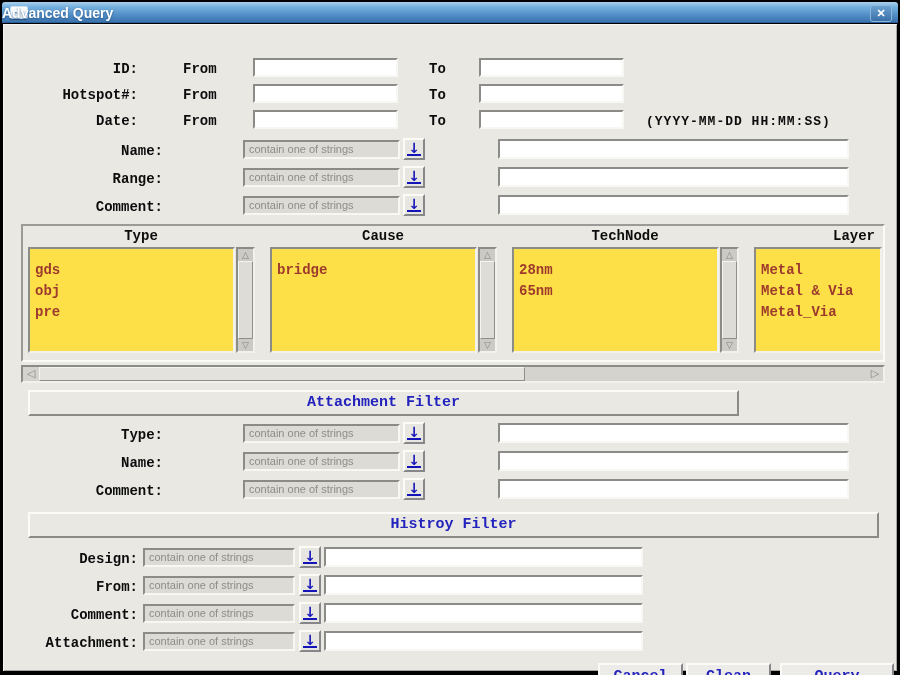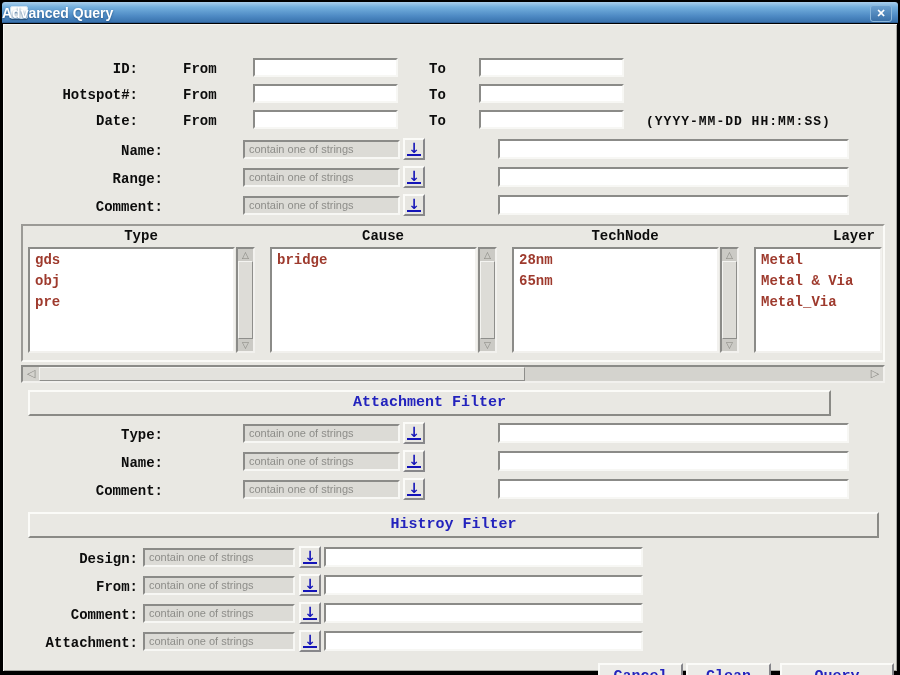--- a/index.html
+++ b/index.html
@@ -57,24 +57,24 @@
     background:#e9e8e3; text-align:center; color:#2323bd;
     font:bold 15px "Liberation Mono",monospace; line-height:21px; cursor:pointer;
   }
   .listframe {
     position:absolute; left:18px; top:200px; width:864px; height:138px;
     border:2px solid; border-color:#9b9a96 #fbfbf8 #fbfbf8 #9b9a96;
     overflow:hidden;
   }
   .col-hdr { position:absolute; top:2px; height:17px; text-align:center; font:bold 14px "Liberation Mono",monospace; color:#0c0c0c; }
   .list {
-    position:absolute; top:21px; height:106px; background:#ffffff;
+    position:absolute; top:21px; height:106px; background:#fde047;
     border:2px solid; border-color:#8b8b88 #f2f1ee #f2f1ee #8b8b88;
     color:#9e3a2d; font:bold 14px "Liberation Mono",monospace; line-height:21px;
-    padding:1px 5px; overflow:hidden;
+    padding:11px 5px; overflow:hidden;
   }
   .list-item { white-space:nowrap; cursor:pointer; }
   .vsb {
     position:absolute; top:21px; width:19px; height:106px; background:#cbcac5;
     border:2px solid; border-color:#8b8b88 #f2f1ee #f2f1ee #8b8b88;
   }
   .vsb .sb-arr { position:absolute; left:0; right:0; height:12px; color:#85847f; font:9px "DejaVu Sans",sans-serif; text-align:center; line-height:12px; cursor:pointer; }
   .vsb .sb-thumb { position:absolute; left:0; right:0; top:12px; bottom:12px; background:#dddcd7; border:1px solid; border-color:#f4f4f1 #8e8e8b #8e8e8b #f4f4f1; cursor:grab; }
   .hsb {
     position:absolute; left:18px; top:341px; width:864px; height:18px; background:#d4d3ce;
@@ -186,21 +186,21 @@
         <div class="list-item">Metal_Via</div>
       </div>
     </div>
 
     <div class="hsb">
       <span class="sb-arr" style="left:0">◁</span>
       <span class="sb-thumb"></span>
       <span class="sb-arr" style="right:0">▷</span>
     </div>
 
-    <div class="raisedbar" style="left:25px;top:366px;width:803px;height:26px">Attachment Filter</div>
+    <div class="raisedbar" style="left:25px;top:366px;width:711px;height:26px">Attachment Filter</div>
 
     <div class="abs lbl" style="left:20px;top:403px;width:140px">Type:</div>
     <div class="combo" style="left:240px;top:400px;width:157px;height:19px">contain one of strings</div>
     <div class="ddbtn" style="left:400px;top:398px">
         <span class="dd-glyph">↓</span>
       </div>
     <input class="tf" style="left: 495px; top: 399px; width: 351px; height: 20px;" value="">
 
     <div class="abs lbl" style="left:20px;top:431px;width:140px">Name:</div>
     <div class="combo" style="left:240px;top:428px;width:157px;height:19px">contain one of strings</div>

